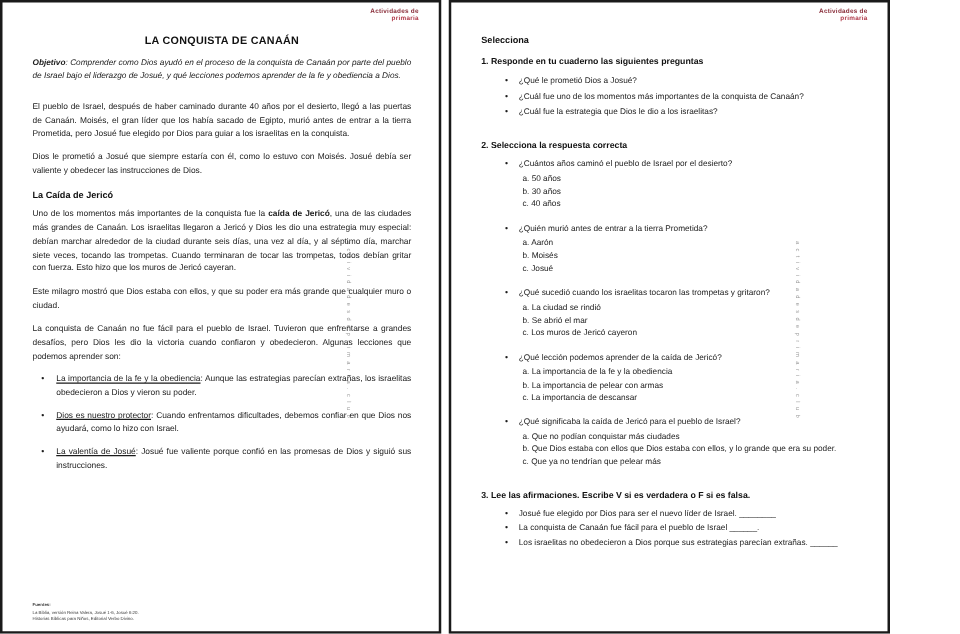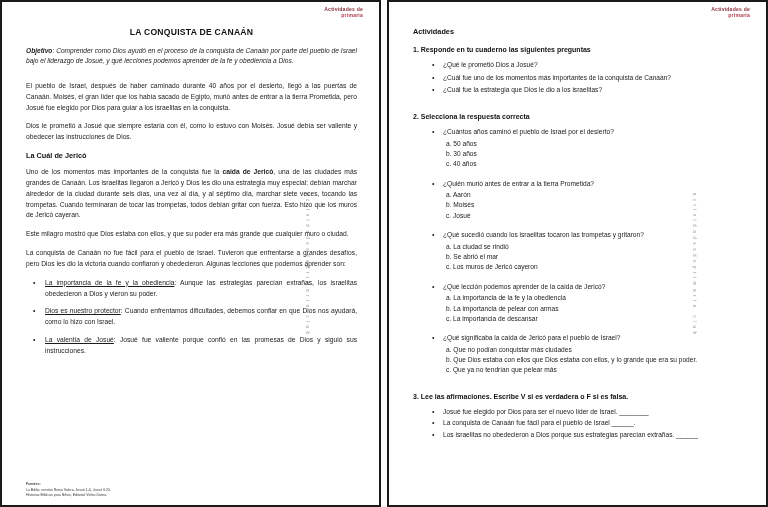--- a/index.html
+++ b/index.html
@@ -8,21 +8,21 @@
     background: #ffffff;
   }
   body {
     width: 768px;
     height: 507px;
     font-family: "Liberation Sans", sans-serif;
     overflow: hidden;
   }
   .spread {
     display: flex;
-    width: 768px;
+    width: 712px;
     height: 507px;
     box-sizing: border-box;
     gap: 6px;
     background: #ffffff;
   }
   .page {
     position: relative;
     flex: 1 1 0;
     background: #ffffff;
     border: 2px solid #1a1a1a;
@@ -192,21 +192,21 @@
     <div class="watermark">a c t i v i d a d e s d e p r i m a r i a . c l u b</div>
 
     <div class="page-inner">
       <div class="doc-title">LA CONQUISTA DE CANAÁN</div>
 
       <p class="objective"><b>Objetivo</b><span>: Comprender como Dios ayudó en el proceso de la conquista de Canaán por parte del pueblo de Israel bajo el liderazgo de Josué, y qué lecciones podemos aprender de la fe y obediencia a Dios.</span></p>
 
       <p class="body">El pueblo de Israel, después de haber caminado durante 40 años por el desierto, llegó a las puertas de Canaán. Moisés, el gran líder que los había sacado de Egipto, murió antes de entrar a la tierra Prometida, pero Josué fue elegido por Dios para guiar a los israelitas en la conquista.</p>
       <p class="body">Dios le prometió a Josué que siempre estaría con él, como lo estuvo con Moisés. Josué debía ser valiente y obedecer las instrucciones de Dios.</p>
 
-      <h2 class="sec sec-gap">La Cuál de Jericó</h2>
+      <h2 class="sec sec-gap">La Caída de Jericó</h2>
       <p class="body"><span>Uno de los momentos más importantes de la conquista fue la </span><b>caída de Jericó</b><span>, una de las ciudades más grandes de Canaán. Los israelitas llegaron a Jericó y Dios les dio una estrategia muy especial: debían marchar alrededor de la ciudad durante seis días, una vez al día, y al séptimo día, marchar siete veces, tocando las trompetas. Cuando terminaran de tocar las trompetas, todos debían gritar con fuerza. Esto hizo que los muros de Jericó cayeran.</span></p>
       <p class="body">Este milagro mostró que Dios estaba con ellos, y que su poder era más grande que cualquier muro o ciudad.</p>
       <p class="body">La conquista de Canaán no fue fácil para el pueblo de Israel. Tuvieron que enfrentarse a grandes desafíos, pero Dios les dio la victoria cuando confiaron y obedecieron. Algunas lecciones que podemos aprender son:</p>
 
       <ul class="lessons">
         <li><u>La importancia de la fe y la obediencia</u><span>: Aunque las estrategias parecían extrañas, los israelitas obedecieron a Dios y vieron su poder.</span></li>
         <li><u>Dios es nuestro protector</u><span>: Cuando enfrentamos dificultades, debemos confiar en que Dios nos ayudará, como lo hizo con Israel.</span></li>
         <li><u>La valentía de Josué</u><span>: Josué fue valiente porque confió en las promesas de Dios y siguió sus instrucciones.</span></li>
       </ul>
     </div>
@@ -219,21 +219,21 @@
   </div>
 
   <div class="page">
     <div class="brand">
       <div class="brand-line1">Actividades de</div>
       <div class="brand-line2">primaria</div>
     </div>
     <div class="watermark">a c t i v i d a d e s d e p r i m a r i a . c l u b</div>
 
     <div class="page-inner">
-      <div class="act-head">Actividades</div>
+      <div class="act-head">Selecciona</div>
 
       <div class="q-head">1. Responde en tu cuaderno las siguientes preguntas</div>
       <ul class="qlist">
         <li>¿Qué le prometió Dios a Josué?</li>
         <li>¿Cuál fue uno de los momentos más importantes de la conquista de Canaán?</li>
         <li>¿Cuál fue la estrategia que Dios le dio a los israelitas?</li>
       </ul>
 
       <div class="q-head spaced">2. Selecciona la respuesta correcta</div>
       <ul class="qlist mc">

